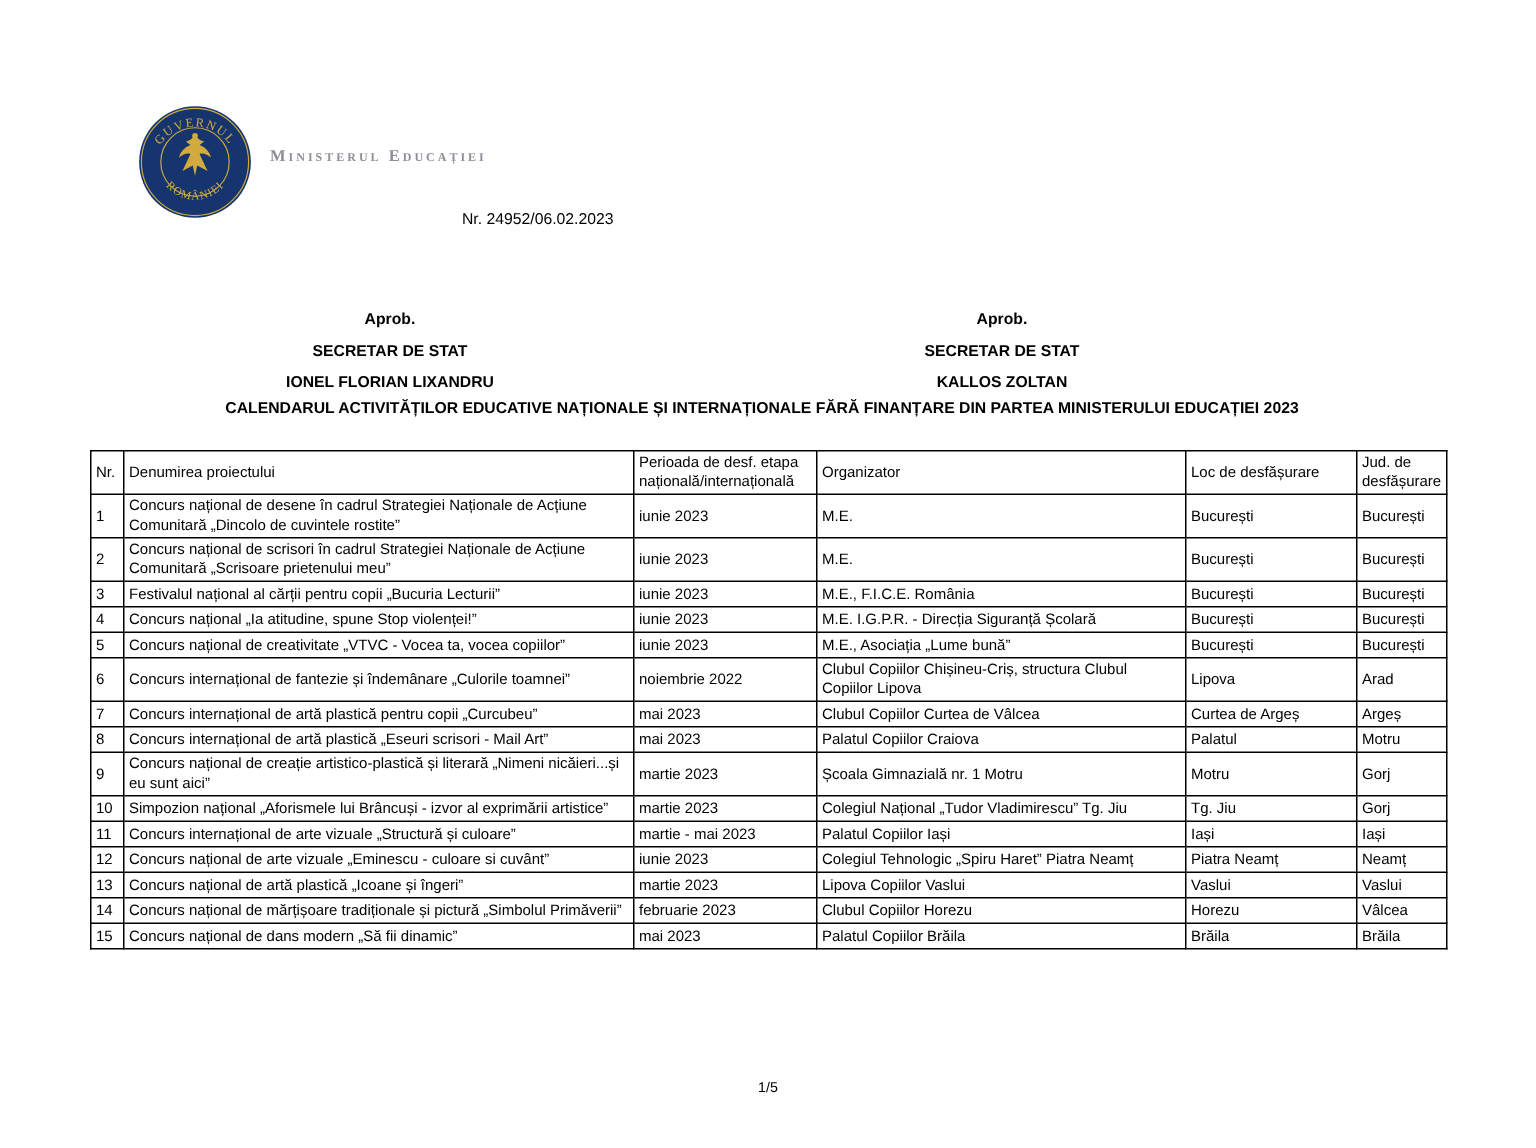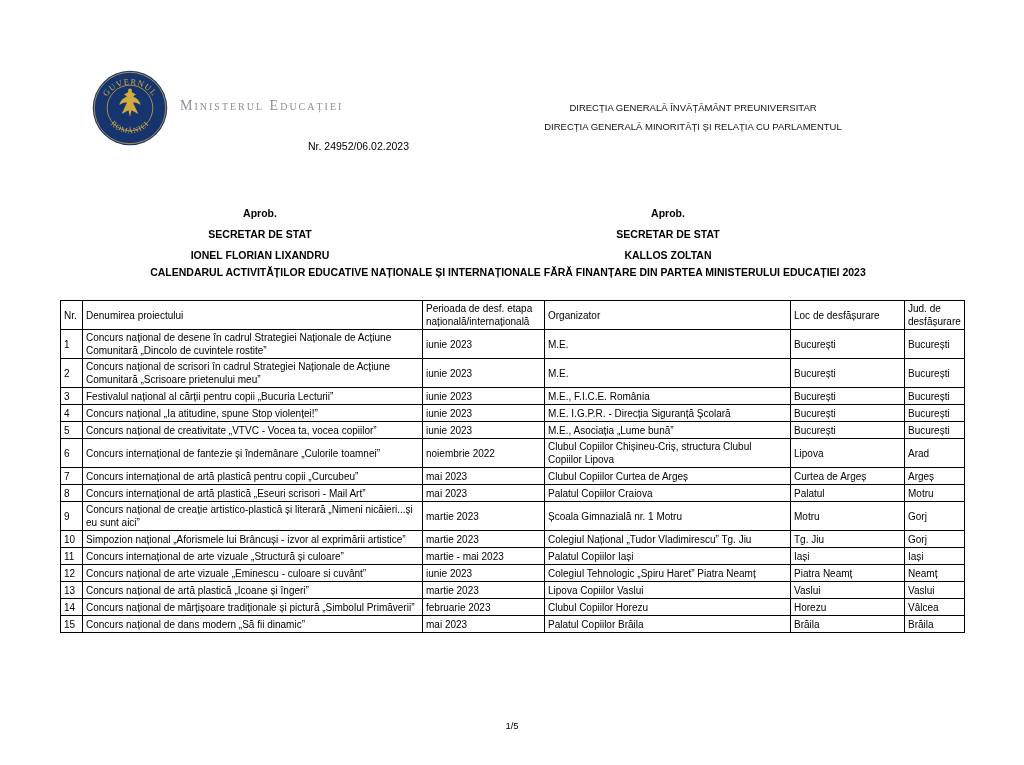--- a/index.html
+++ b/index.html
@@ -21,23 +21,24 @@
     top: 70px;
     width: 76px;
     height: 76px;
   }
   .ministry-name {
     position: absolute;
     left: 180px;
     top: 98px;
     font-family: "Liberation Serif", "DejaVu Serif", serif;
     font-variant: small-caps;
-    font-size: 14px;
+    font-size: 11px;
     letter-spacing: 2px;
     color: #8e8e96;
+    font-weight: bold;
   }
   .directions {
     position: absolute;
     left: 513px;
     top: 98px;
     width: 360px;
     text-align: center;
     font-size: 9.5px;
     line-height: 19px;
     color: #111;
@@ -119,24 +120,20 @@
       <textPath href="#arcBot" startOffset="50%" text-anchor="middle">ROMÂNIEI</textPath>
     </text>
     <g fill="#d2ab3e">
       <path d="M50 26c2 3 4 5 8 6l-4 3c5 2 9 6 10 11-4-3-7-4-10-3l7 15-9-5-2 9-2-9-9 5 7-15c-3-1-6 0-10 3 1-5 5-9 10-11l-4-3c4-1 6-3 8-6z"></path>
       <circle cx="50" cy="27" r="2.5"></circle>
     </g>
   </svg>
 
   <div class="ministry-name">Ministerul Educației</div>
 
-  <div class="directions">
-    <div>DIRECȚIA GENERALĂ ÎNVĂȚĂMÂNT PREUNIVERSITAR</div>
-    <div>DIRECȚIA GENERALĂ MINORITĂȚI ȘI RELAȚIA CU PARLAMENTUL</div>
-  </div>
 
   <div class="doc-number">Nr. 24952/06.02.2023</div>
 
   <div class="approval approval-left">
     <div>Aprob.</div>
     <div>SECRETAR DE STAT</div>
     <div>IONEL FLORIAN LIXANDRU</div>
   </div>
 
   <div class="approval approval-right">
@@ -212,21 +209,21 @@
           <td>Concurs internațional de fantezie și îndemânare „Culorile toamnei”</td>
           <td>noiembrie 2022</td>
           <td>Clubul Copiilor Chișineu-Criș, structura Clubul Copiilor Lipova</td>
           <td>Lipova</td>
           <td>Arad</td>
         </tr>
         <tr>
           <td>7</td>
           <td>Concurs internațional de artă plastică pentru copii „Curcubeu”</td>
           <td>mai 2023</td>
-          <td>Clubul Copiilor Curtea de Argeș</td>
+          <td>Clubul Copiilor Curtea de Vâlcea</td>
           <td>Curtea de Argeș</td>
           <td>Argeș</td>
         </tr>
         <tr>
           <td>8</td>
           <td>Concurs internațional de artă plastică „Eseuri scrisori - Mail Art”</td>
           <td>mai 2023</td>
           <td>Palatul Copiilor Craiova</td>
           <td>Palatul</td>
           <td>Motru</td>

